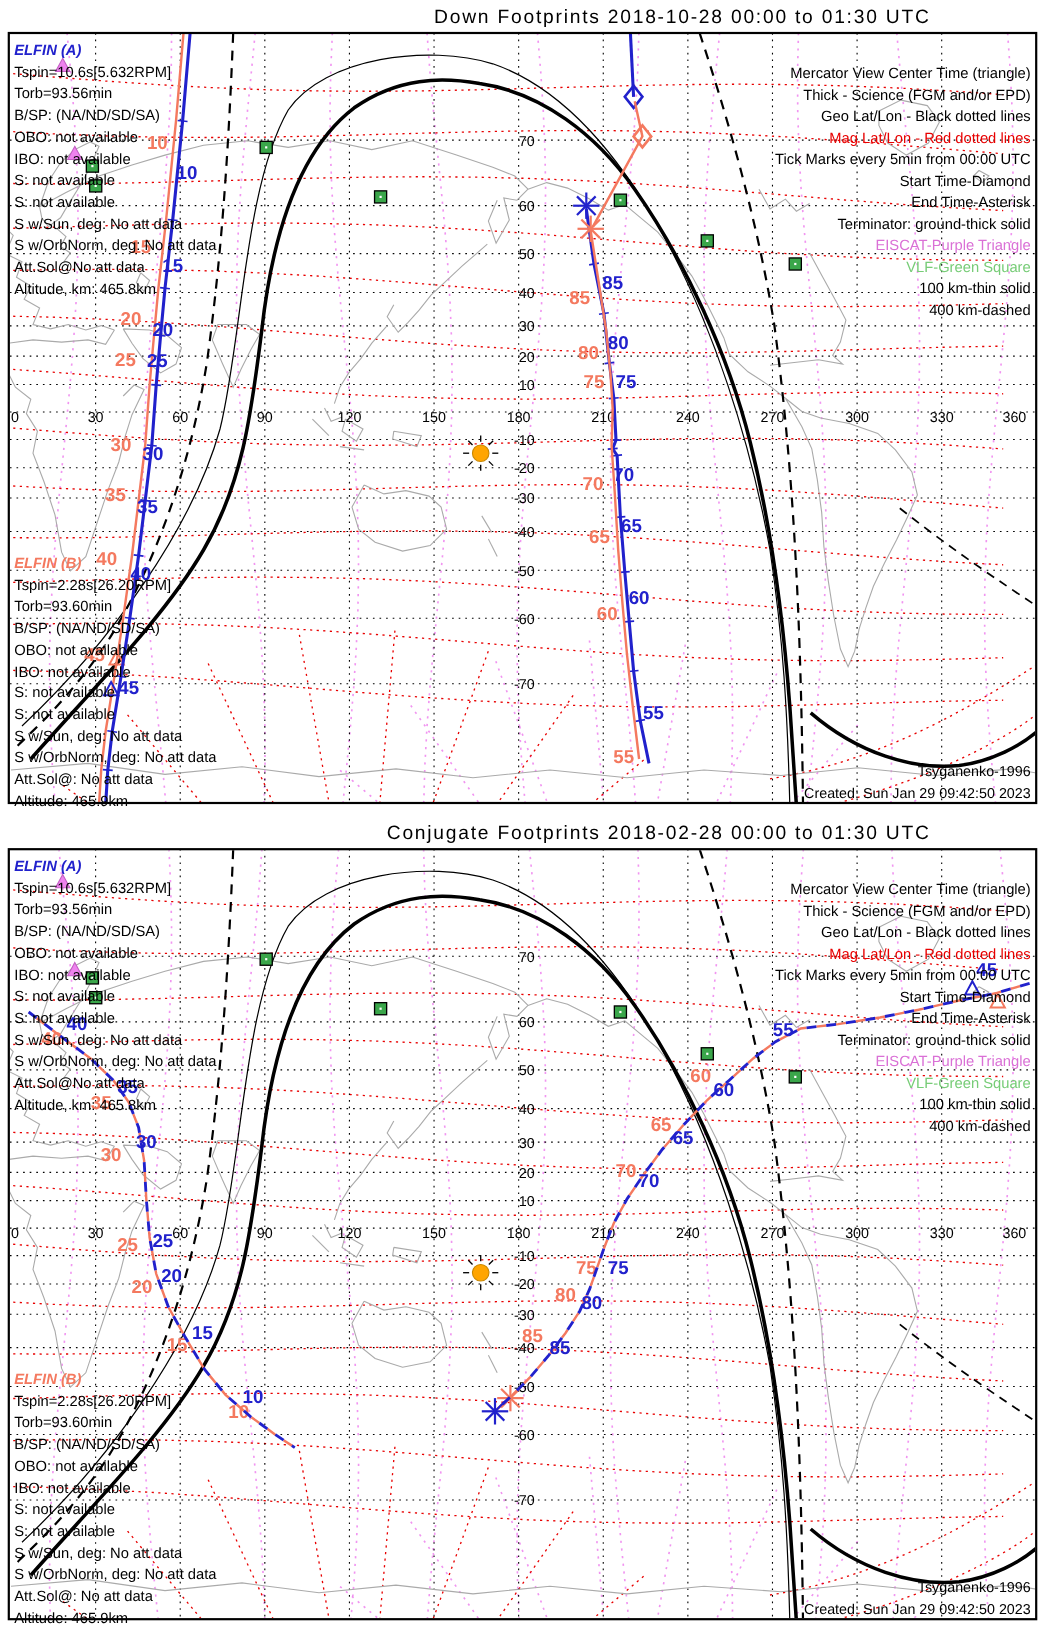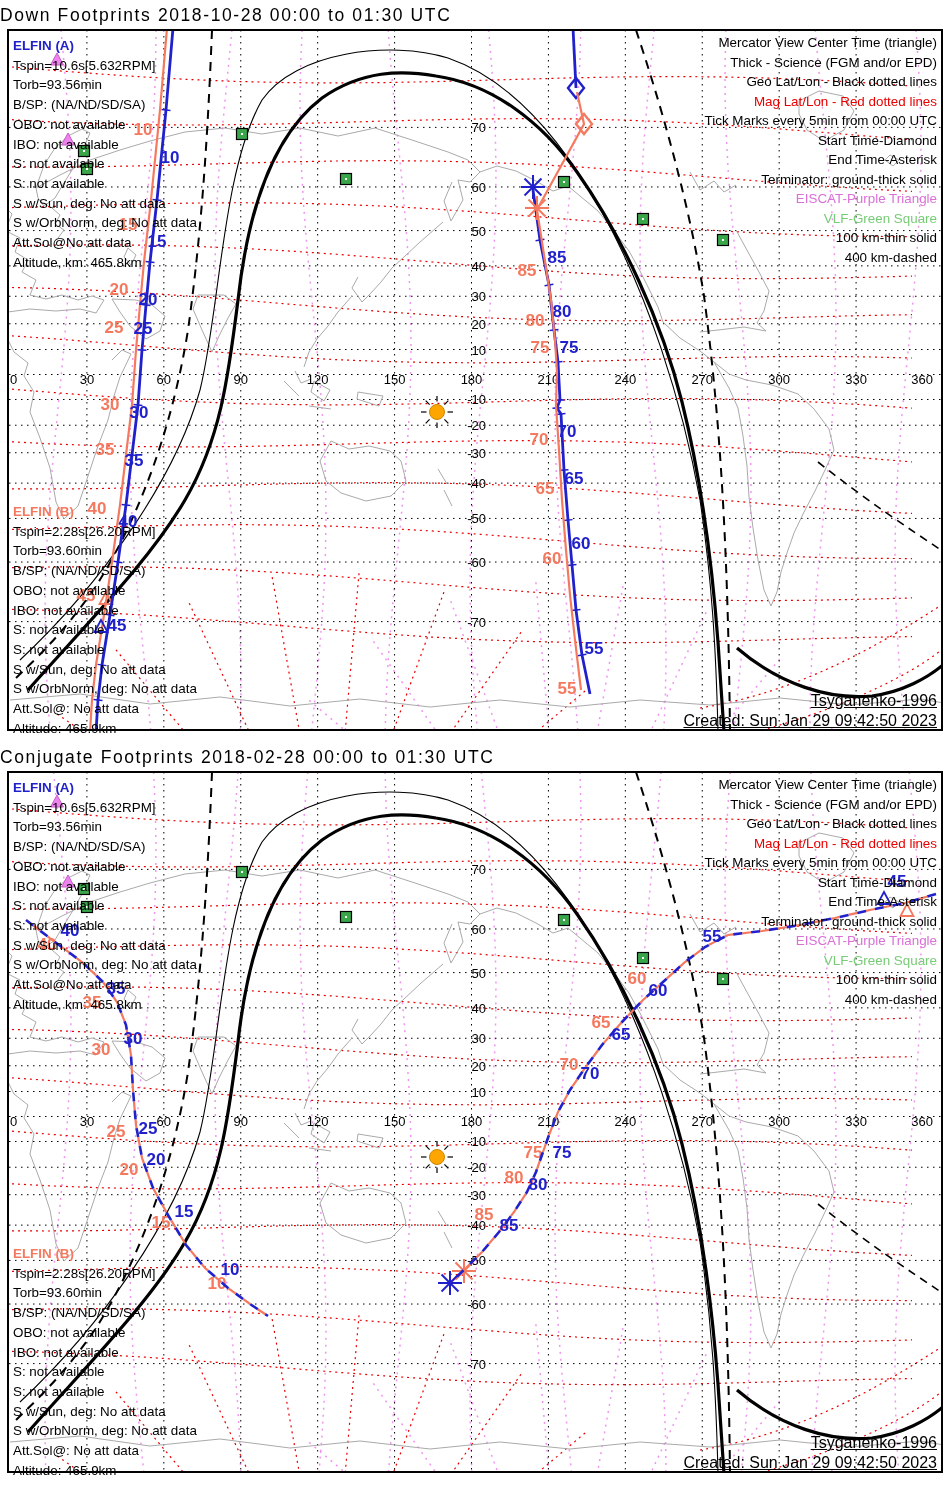--- a/index.html
+++ b/index.html
@@ -1,24 +1,24 @@
 <!DOCTYPE html>
 <html><head>
 <meta charset="utf-8">
 <style>
   html,body{margin:0;padding:0;background:#fff;}
   .page{position:relative;width:950px;height:1500px;background:#fff;overflow:hidden;
         font-family:"Liberation Sans",sans-serif;color:#000;}
   #maps{position:absolute;left:0;top:0;}
-  .ptitle{position:absolute;width:846px;text-align:left;font-size:17.5px;
+  .ptitle{position:absolute;width:846px;text-align:right;font-size:17.5px;
           letter-spacing:1.6px;font-weight:500;white-space:nowrap;}
   .leg{position:absolute;font-size:13.4px;line-height:19.7px;white-space:nowrap;}
-  .leg .hdr{font-weight:bold;}
-  .legr{position:absolute;font-size:13.4px;line-height:19.5px;text-align:right;white-space:nowrap;}
-  .creds{position:absolute;font-size:16px;line-height:20px;text-align:right;white-space:nowrap;text-decoration:underline;}
+  .leg .hdr{font-weight:bold;font-style:italic;}
+  .legr{position:absolute;font-size:13.4px;line-height:19.5px;text-align:right;white-space:nowrap;margin-top:24px;}
+  .creds{position:absolute;font-size:13px;line-height:20px;text-align:right;white-space:nowrap;}
 </style>
 </head>
 <body>
 
 <div class="page">
   <svg id="maps" width="950" height="1500" xmlns="http://www.w3.org/2000/svg">
       <defs>
         <clipPath id="clip0">
           <rect x="9" y="31" width="932" height="698"></rect>
         </clipPath>

